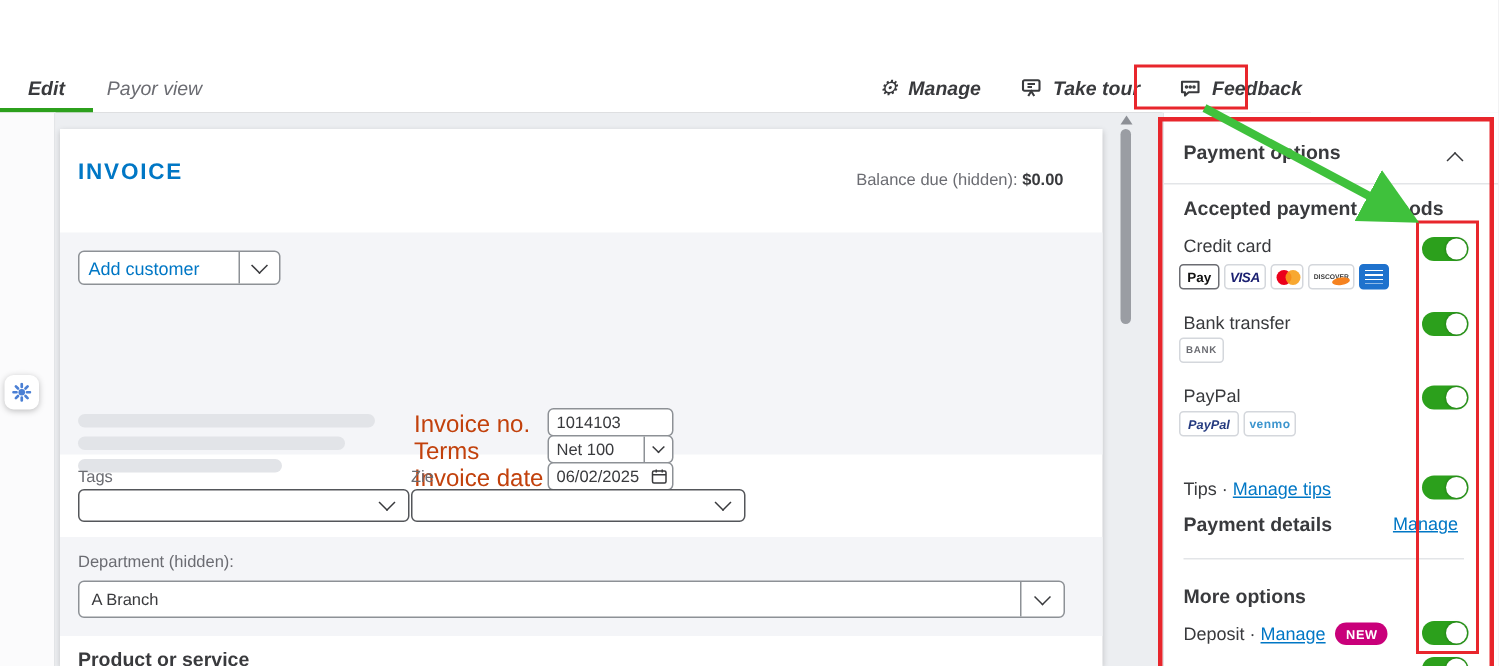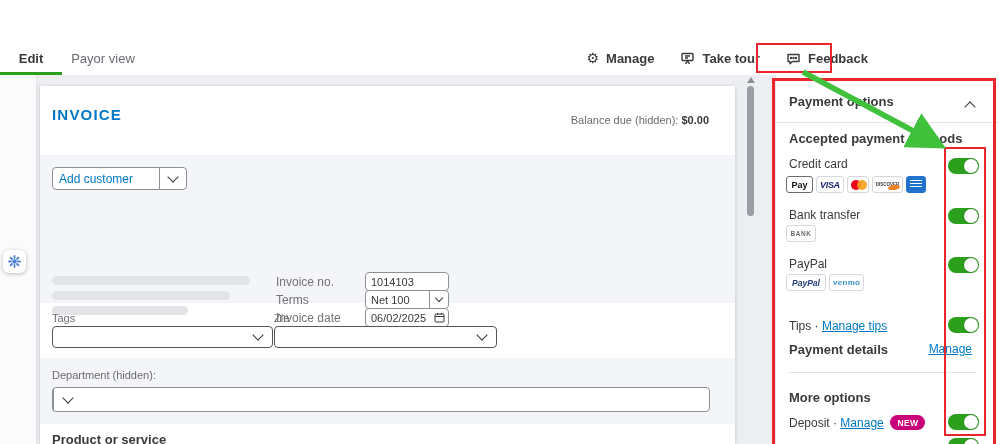--- a/index.html
+++ b/index.html
@@ -9,21 +9,21 @@
   
   .hdr{position:absolute;left:0;top:0;width:999px;height:41px;background:#fff;
        border-bottom:1px solid #e3e5e8;display:flex;align-items:center;}
   .hdr-title{font-size:15px;font-weight:700;margin-left:12px;}
   .icon-btn{cursor:pointer;display:flex;align-items:center;justify-content:center;}
   .help-circle{width:19px;height:19px;border:1.6px solid #54565a;border-radius:50%;
        font-size:12px;font-weight:700;color:#54565a;}
   .close-x{font-size:18px;color:#393a3d;font-weight:400;}
   
   .tabbar{position:absolute;left:0;top:41px;width:874px;height:34px;background:#fff;
-       border-bottom:1px solid #a3a3a3;}
+       border-bottom:1px solid #a3a3a3;font-style:italic;}
   .tab{position:absolute;top:0;height:100%;display:flex;align-items:center;justify-content:center;
        font-size:13px;cursor:pointer;}
   .tab-underline{position:absolute;left:0;bottom:0;height:3px;background:#2ca01c;}
   .tb-actions{position:absolute;right:6px;top:0;height:100%;display:flex;align-items:center;gap:26px;}
   .tb-item{display:flex;align-items:center;gap:7px;font-size:13px;font-weight:700;color:#393a3d;cursor:pointer;}
   
   .main-bg{position:absolute;left:0;top:75px;width:999px;height:369px;background:#eceef1;}
   .left-gutter{position:absolute;left:0;top:75px;width:36px;height:369px;background:#fbfbfc;
        border-right:1px solid #e3e5e8;}
   .widget-btn{position:absolute;left:3px;top:250px;width:23px;height:23px;background:#fff;border-radius:6px;
@@ -34,21 +34,21 @@
   
   .paper{position:absolute;left:40px;top:86px;width:695px;height:358px;background:#fff;
        box-shadow:0 1px 4px rgba(0,0,0,.18);overflow:hidden;}
   .inv-title{position:absolute;left:12px;top:20px;font-size:15px;font-weight:700;letter-spacing:1.2px;color:#0077c5;}
   .balance{position:absolute;right:26px;top:28px;font-size:11px;color:#6b6c72;}
   .balance b{color:#393a3d;}
   .band{position:absolute;left:0;width:735px;background:#f4f5f8;}
   .combo{background:#fff;border:1px solid #8d9196;border-radius:4px;display:flex;align-items:center;cursor:pointer;}
   .combo .sep{width:1px;align-self:stretch;background:#8d9196;}
   .skel{position:absolute;height:9px;border-radius:5px;background:#e2e4e8;}
-  .flabel{position:absolute;font-size:12px;color:#737373;}
+  .flabel{position:absolute;font-size:16px;color:#c2410c;}
   .fctl{position:absolute;left:325px;width:82px;height:17px;background:#fff;border:1px solid #8d9196;
         border-radius:4px;font-size:11px;display:flex;align-items:center;}
   .fctl input{border:none;outline:none;width:100%;font:inherit;color:#393a3d;padding:0 5px;background:transparent;}
   .small-label{position:absolute;font-size:11px;color:#6b6c72;}
   .dd{position:absolute;height:20px;background:#fff;border:1px solid #54565a;border-radius:4px;
       display:flex;align-items:center;justify-content:flex-end;padding-right:10px;cursor:pointer;}
   .chev{display:inline-block;width:7px;height:7px;border-right:1.8px solid #393a3d;
         border-bottom:1.8px solid #393a3d;transform:rotate(45deg);margin-top:-4px;}
   .chev.up{transform:rotate(-135deg);margin-top:4px;}
   .prod-head{position:absolute;left:12px;top:346px;font-size:13px;font-weight:700;}
@@ -190,20 +190,21 @@
       <span class="chev"></span>
     </div>
     <div class="small-label" style="left:234px;top:226px">Zie</div>
     <div class="dd" style="left:234px;top:240px;width:211px">
       <span class="chev"></span>
     </div>
 
     <div class="band" style="top:272px;height:66px">
       <div class="small-label" style="left:12px;top:11px">Department (hidden):</div>
       <div class="combo" style="position:absolute;left:12px;top:29px;width:656px;height:23px;border-color:#8d9196">
+        <span style="flex:1;padding-left:8px;font-size:11px">A Branch</span>
         <span class="sep"></span>
         <span style="width:28px;display:flex;justify-content:center">
             <span class="chev"></span>
           </span>
       </div>
     </div>
 
     <div class="prod-head">Product or service</div>
   </div>
 

